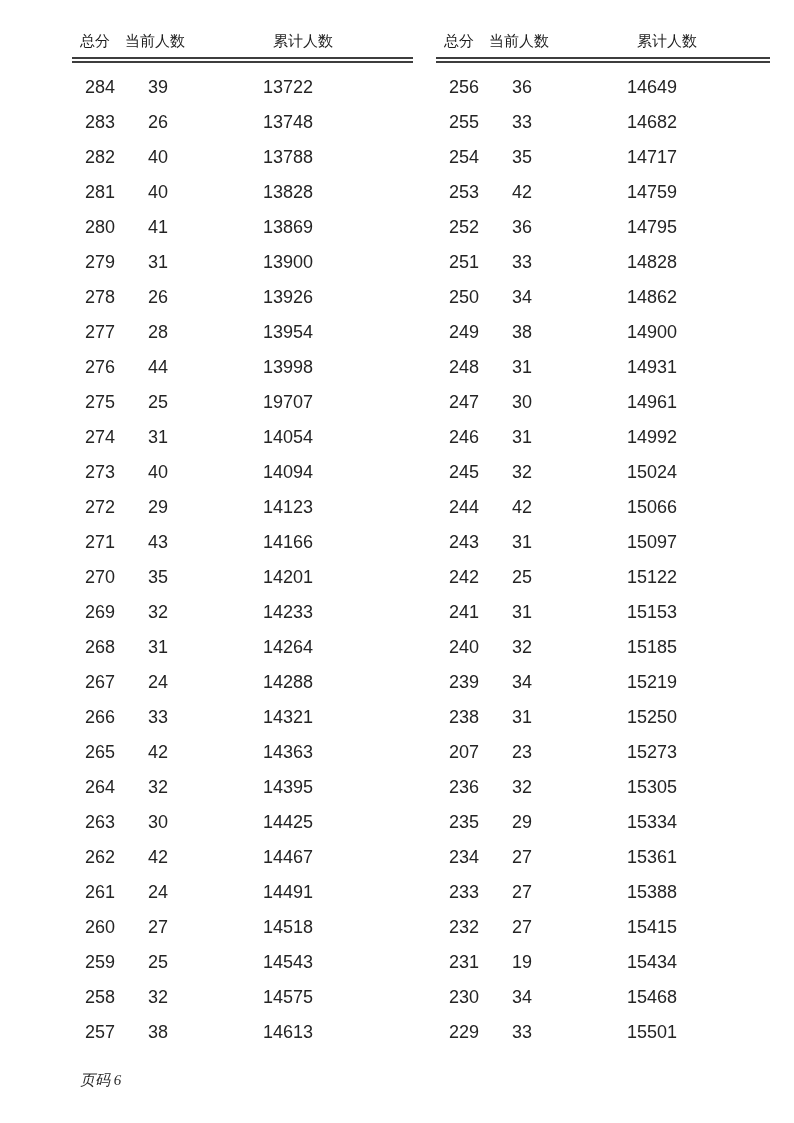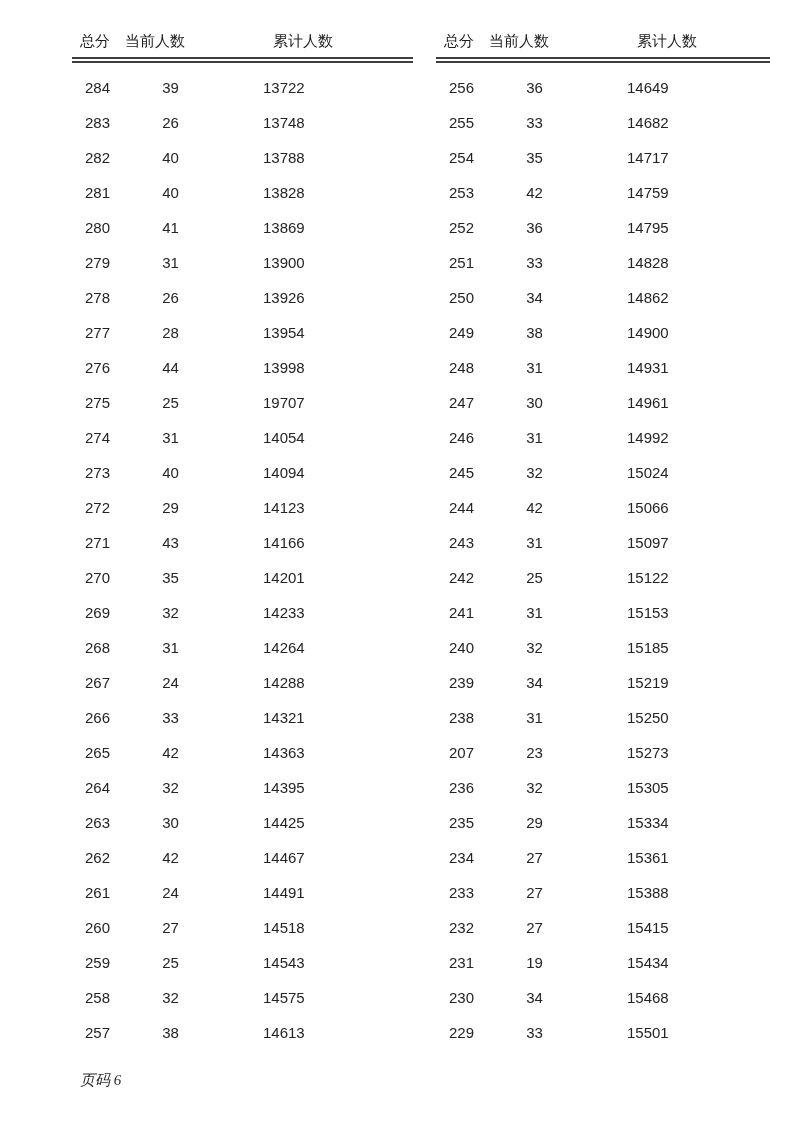--- a/index.html
+++ b/index.html
@@ -32,25 +32,25 @@
     height: 2px;
     border-top: 2px solid #3d3d3d;
     border-bottom: 2px solid #3d3d3d;
   }
 
   .table-body { margin-top: 7px; }
   .trow {
     display: flex;
     align-items: center;
     height: 35px;
-    font-size: 15px;
+    font-size: 18px;
     color: #242424;
   }
   .c-score { margin-left: 13px; width: 63px; text-align: left; }
-  .c-count { width: 45px; text-align: center; }
+  .c-count { width: 45px; }
   .c-cum   { margin-left: 70px; text-align: right; }
 
   .footer {
     position: absolute;
     left: 80px;
     top: 1071px;
     font-family: "Liberation Serif", serif;
     font-style: italic;
     font-size: 15px;
     color: #2a2a2a;

